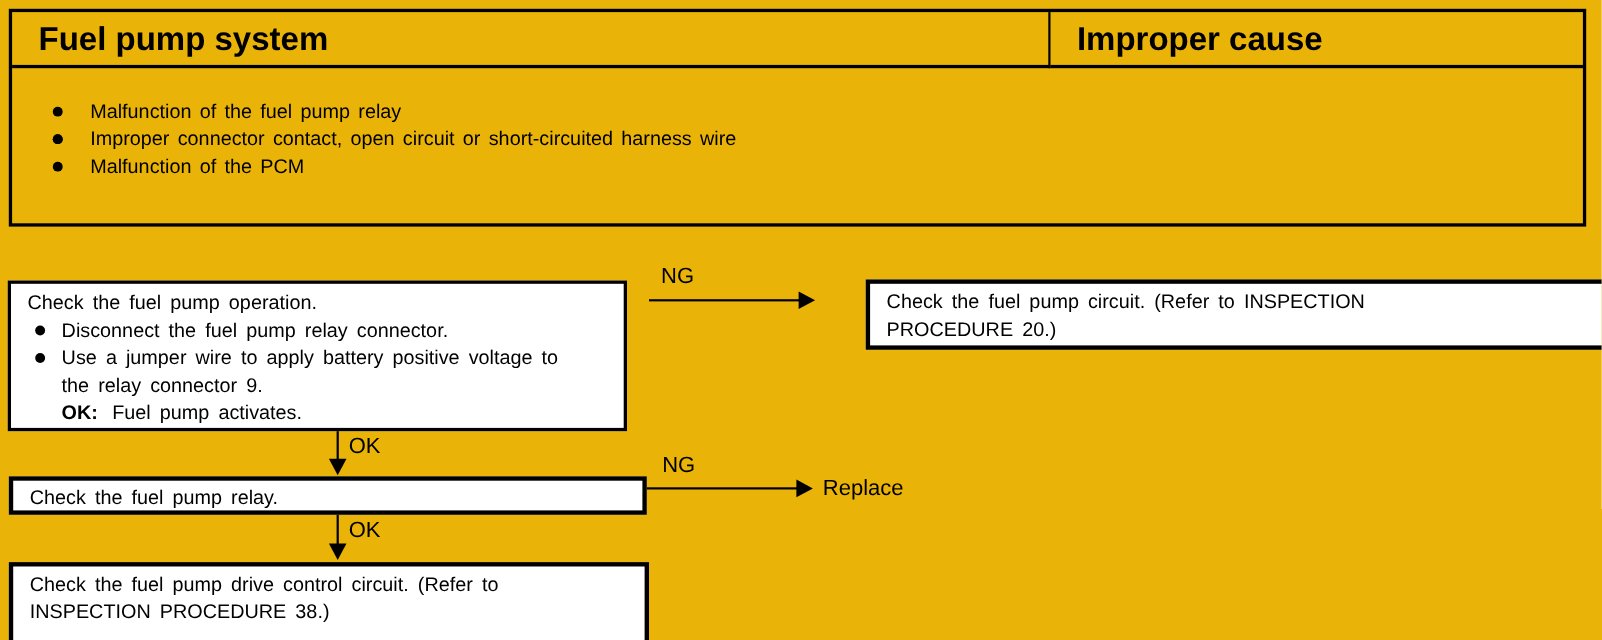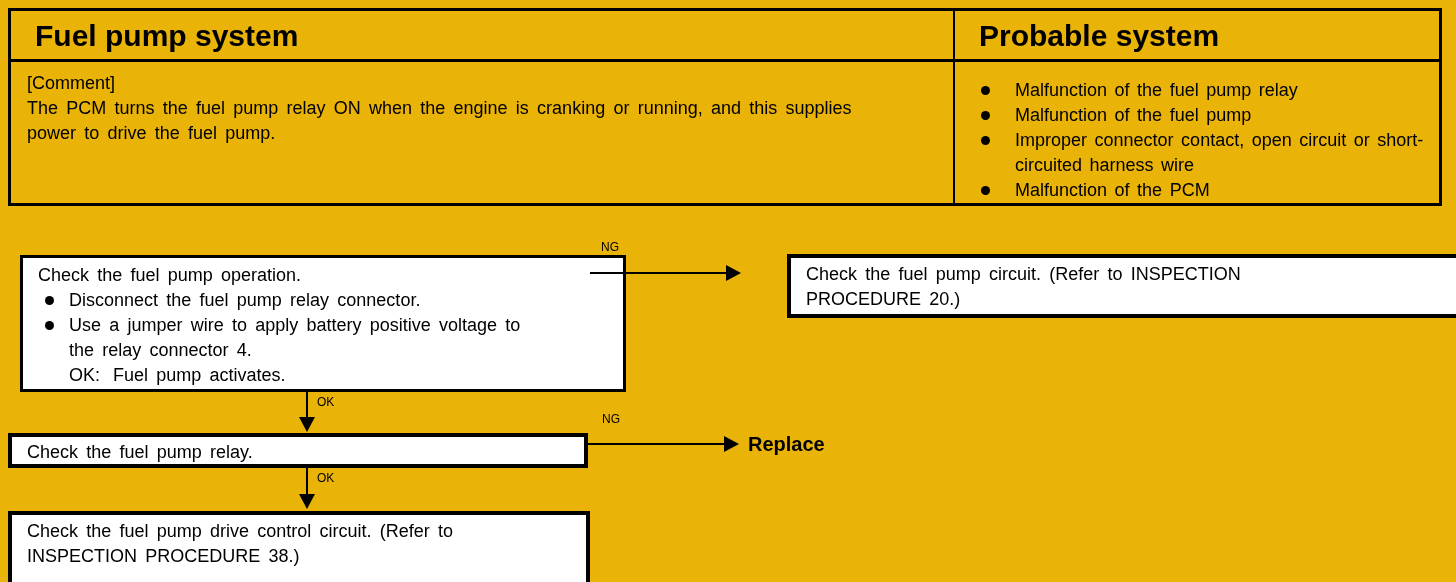--- a/index.html
+++ b/index.html
@@ -14,77 +14,71 @@
   .spec-table{
     left:8px;top:8px;width:1434px;height:198px;
     border:3px solid #000;box-sizing:border-box;
     display:grid;grid-template-columns:944px 1fr;grid-template-rows:51px 1fr;
   }
   .cell{box-sizing:border-box;overflow:hidden;}
   .cell.head{font-weight:bold;font-size:30px;padding:8px 0 0 24px;border-bottom:3px solid #000;}
   .cell.left{border-right:2px solid #000;}
   .cell.body-left{font-size:18px;line-height:25px;padding:9px 12px 0 16px;word-spacing:0.18em;}
   .cell.body-right{font-size:18px;line-height:25px;padding:11px 6px 0 0;}
-  .cause-list{list-style:none;margin:5px;padding:0;}
+  .cause-list{list-style:none;margin:16px;padding:0;}
   .cause-list li{position:relative;padding-left:55px;word-spacing:0.14em;}
   .cause-list li .dot{
     position:absolute;left:21px;top:8px;width:9px;height:9px;border-radius:50%;background:#000;
   }
 
   
   .fbox{
     position:absolute;border:3px solid #000;box-sizing:border-box;background:#fff;
     font-size:18px;line-height:25px;word-spacing:0.18em;
   }
   .fbox.thick{border-width:4px;}
-  #box1{left:20px;top:255px;width:606px;height:137px;padding:5px 6px 0 15px;}
+  #box1{left:7px;top:255px;width:563px;height:137px;padding:5px 6px 0 15px;}
   #box2{left:8px;top:433px;width:580px;height:35px;padding:3px 6px 0 15px;}
   #box3{left:740px;top:254px;width:697px;height:64px;padding:4px 6px 0 15px;margin-left:47px;}
   #box4{left:8px;top:511px;width:582px;height:76px;padding:4px 6px 0 15px;}
 
   .fb-li{position:relative;padding-left:31px;}
   .fb-li .dot{position:absolute;left:7px;top:8px;width:9px;height:9px;border-radius:50%;background:#000;}
   .ok-line{margin-left:31px;}
-  .ok-line .ok-key{font-weight:normal;}
+  .ok-line .ok-key{font-weight:bold;}
   .ok-line .ok-val{margin-left:13px;}
 
   
   .hline{position:absolute;height:2px;background:#000;}
   .vline{position:absolute;width:2px;background:#000;}
   .arrow-right{position:absolute;width:0;height:0;
     border-top:8px solid transparent;border-bottom:8px solid transparent;border-left:15px solid #000;}
   .arrow-down{position:absolute;width:0;height:0;
     border-left:8px solid transparent;border-right:8px solid transparent;border-top:15px solid #000;}
-  .branch-label{position:absolute;font-size:12px;}
-  .replace-label{position:absolute;font-size:20px;font-weight:bold;word-spacing:0.1em;}
+  .branch-label{position:absolute;font-size:20px;}
+  .replace-label{position:absolute;font-size:20px;font-weight:normal;word-spacing:0.1em;}
 </style>
 </head>
 <body>
 
 <div class="page">
 
   <div class="abs spec-table">
     <div class="cell head left">Fuel pump system</div>
-    <div class="cell head">Probable system</div>
+    <div class="cell head">Improper cause</div>
 
-    <div class="cell left body-left">
-      <div class="nowrap">[Comment]</div>
-      <div class="nowrap">The PCM turns the fuel pump relay ON when the engine is cranking or running, and this supplies</div>
-      <div class="nowrap">power to drive the fuel pump.</div>
-    </div>
 
     <div class="cell body-right">
       <ul class="cause-list">
         <li>
           <span class="dot"></span>
           <span>Malfunction of the fuel pump relay</span>
         </li>
         <li>
           <span class="dot"></span>
-          <span>Malfunction of the fuel pump</span>
         </li>
         <li>
           <span class="dot"></span>
           <span>Improper connector contact, open circuit or short-circuited harness wire</span>
         </li>
         <li>
           <span class="dot"></span>
           <span>Malfunction of the PCM</span>
         </li>
       </ul>
@@ -93,21 +87,21 @@
 
   <div class="fbox" id="box1">
     <div class="nowrap">Check the fuel pump operation.</div>
     <div class="fb-li">
       <span class="dot"></span>
       <div class="nowrap">Disconnect the fuel pump relay connector.</div>
     </div>
     <div class="fb-li">
       <span class="dot"></span>
       <div class="nowrap">Use a jumper wire to apply battery positive voltage to</div>
-      <div class="nowrap">the relay connector 4.</div>
+      <div class="nowrap">the relay connector 9.</div>
     </div>
     <div class="ok-line nowrap">
       <span class="ok-key">OK:</span><span class="ok-val">Fuel pump activates.</span>
     </div>
   </div>
 
   <div class="branch-label" style="left:601px;top:240px;">NG</div>
   <div class="hline" style="left:590px;top:272px;width:137px;"></div>
   <div class="arrow-right" style="left:726px;top:265px;"></div>
 

